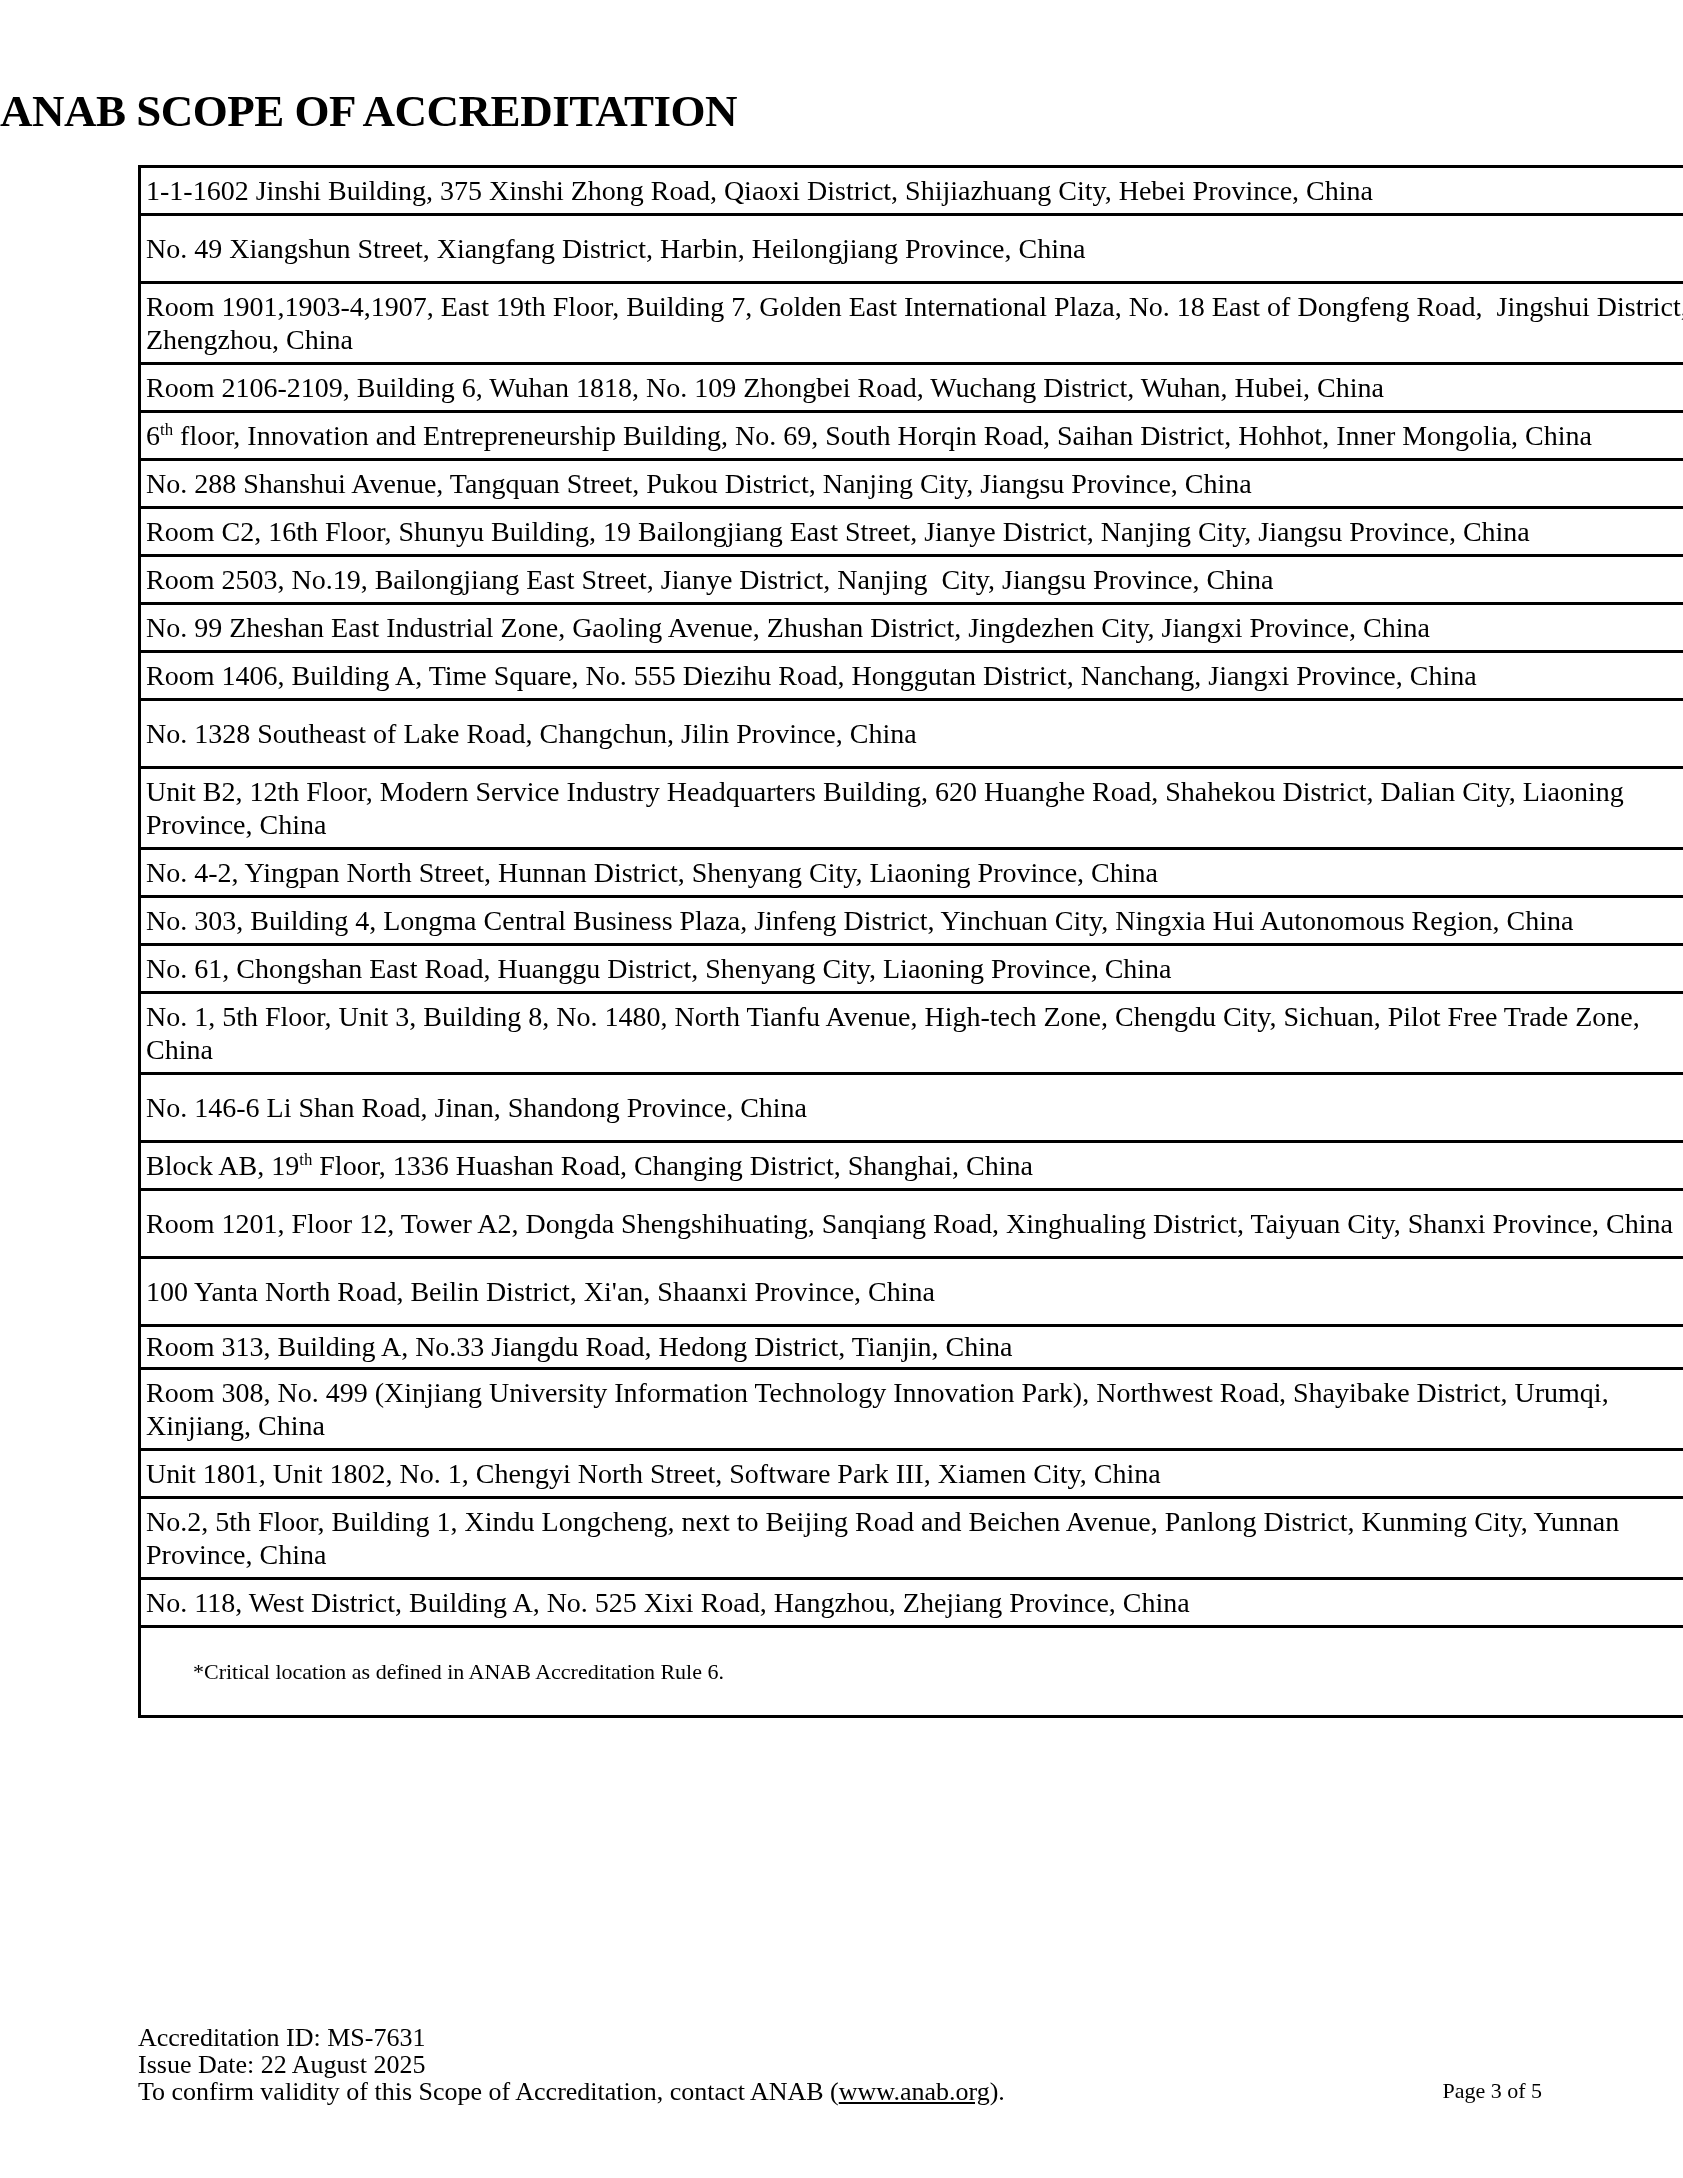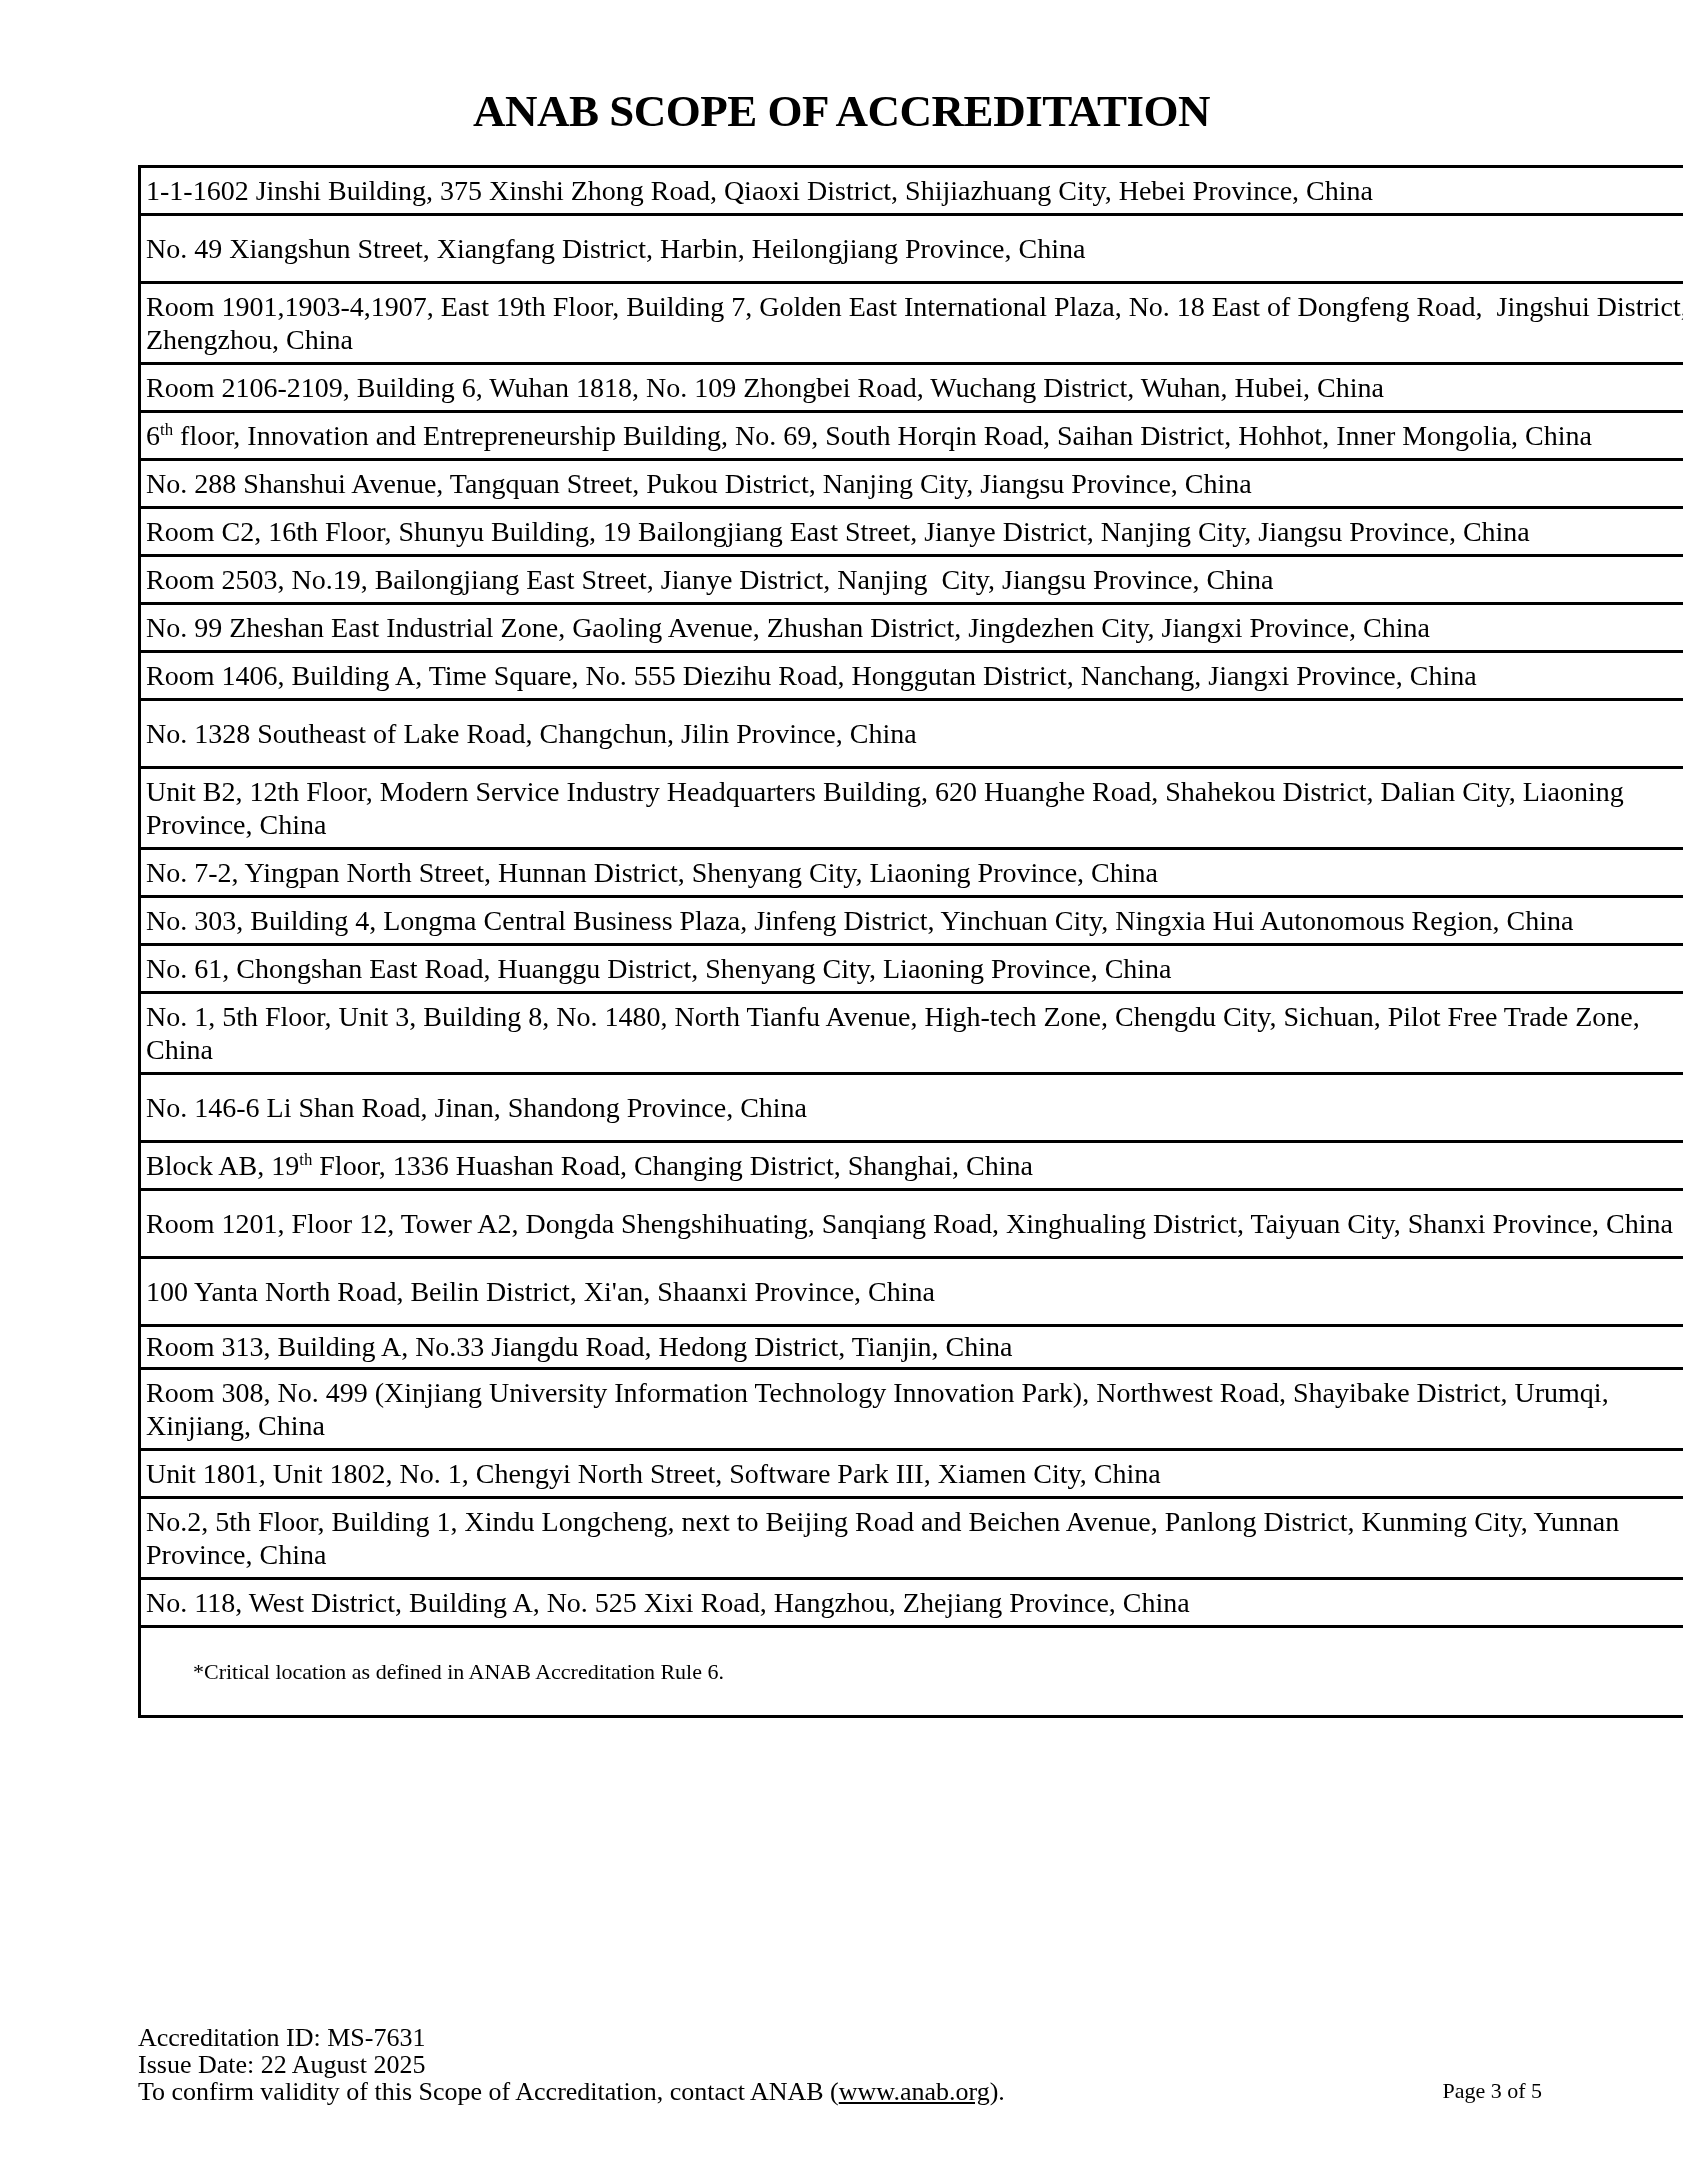--- a/index.html
+++ b/index.html
@@ -7,21 +7,21 @@
   body {
     width: 1683px; height: 2178px;
     position: relative;
     font-family: "Liberation Serif", serif;
     color: #000000;
     overflow: hidden;
   }
   .page { position: absolute; inset: 0; background: #ffffff; }
   h1.title {
     margin-top: 85px;
-    text-align: center;
+    text-align: left;
     font-size: 45px;
     font-weight: 700;
     letter-spacing: -0.5px;
     line-height: 53px;
   }
   .addr-table {
     margin: 27px 138px 0 138px;
     width: 1572px;
     border: 3px solid #000000;
   }
@@ -73,21 +73,21 @@
         <div class="row"><span>Room 1901,1903-4,1907, East 19th Floor, Building 7, Golden East International Plaza, No. 18 East of Dongfeng Road,  Jingshui District, Zhengzhou, China</span></div>
         <div class="row"><span>Room 2106-2109, Building 6, Wuhan 1818, No. 109 Zhongbei Road, Wuchang District, Wuhan, Hubei, China</span></div>
         <div class="row"><span>6</span><sup>th</sup><span> floor, Innovation and Entrepreneurship Building, No. 69, South Horqin Road, Saihan District, Hohhot, Inner Mongolia, China</span></div>
         <div class="row"><span>No. 288 Shanshui Avenue, Tangquan Street, Pukou District, Nanjing City, Jiangsu Province, China</span></div>
         <div class="row"><span>Room C2, 16th Floor, Shunyu Building, 19 Bailongjiang East Street, Jianye District, Nanjing City, Jiangsu Province, China</span></div>
         <div class="row"><span>Room 2503, No.19, Bailongjiang East Street, Jianye District, Nanjing  City, Jiangsu Province, China</span></div>
         <div class="row"><span>No. 99 Zheshan East Industrial Zone, Gaoling Avenue, Zhushan District, Jingdezhen City, Jiangxi Province, China</span></div>
         <div class="row"><span>Room 1406, Building A, Time Square, No. 555 Diezihu Road, Honggutan District, Nanchang, Jiangxi Province, China</span></div>
         <div class="row tall"><span>No. 1328 Southeast of Lake Road, Changchun, Jilin Province, China</span></div>
         <div class="row"><span>Unit B2, 12th Floor, Modern Service Industry Headquarters Building, 620 Huanghe Road, Shahekou District, Dalian City, Liaoning Province, China</span></div>
-        <div class="row"><span>No. 7-2, Yingpan North Street, Hunnan District, Shenyang City, Liaoning Province, China</span></div>
+        <div class="row"><span>No. 4-2, Yingpan North Street, Hunnan District, Shenyang City, Liaoning Province, China</span></div>
         <div class="row"><span>No. 303, Building 4, Longma Central Business Plaza, Jinfeng District, Yinchuan City, Ningxia Hui Autonomous Region, China</span></div>
         <div class="row"><span>No. 61, Chongshan East Road, Huanggu District, Shenyang City, Liaoning Province, China</span></div>
         <div class="row"><span>No. 1, 5th Floor, Unit 3, Building 8, No. 1480, North Tianfu Avenue, High-tech Zone, Chengdu City, Sichuan, Pilot Free Trade Zone, China</span></div>
         <div class="row tall"><span>No. 146-6 Li Shan Road, Jinan, Shandong Province, China</span></div>
         <div class="row"><span>Block AB, 19</span><sup>th</sup><span> Floor, 1336 Huashan Road, Changing District, Shanghai, China</span></div>
         <div class="row tall"><span>Room 1201, Floor 12, Tower A2, Dongda Shengshihuating, Sanqiang Road, Xinghualing District, Taiyuan City, Shanxi Province, China</span></div>
         <div class="row tall"><span>100 Yanta North Road, Beilin District, Xi'an, Shaanxi Province, China</span></div>
         <div class="row tight"><span>Room 313, Building A, No.33 Jiangdu Road, Hedong District, Tianjin, China</span></div>
         <div class="row"><span>Room 308, No. 499 (Xinjiang University Information Technology Innovation Park), Northwest Road, Shayibake District, Urumqi, Xinjiang, China</span></div>
         <div class="row"><span>Unit 1801, Unit 1802, No. 1, Chengyi North Street, Software Park III, Xiamen City, China</span></div>

